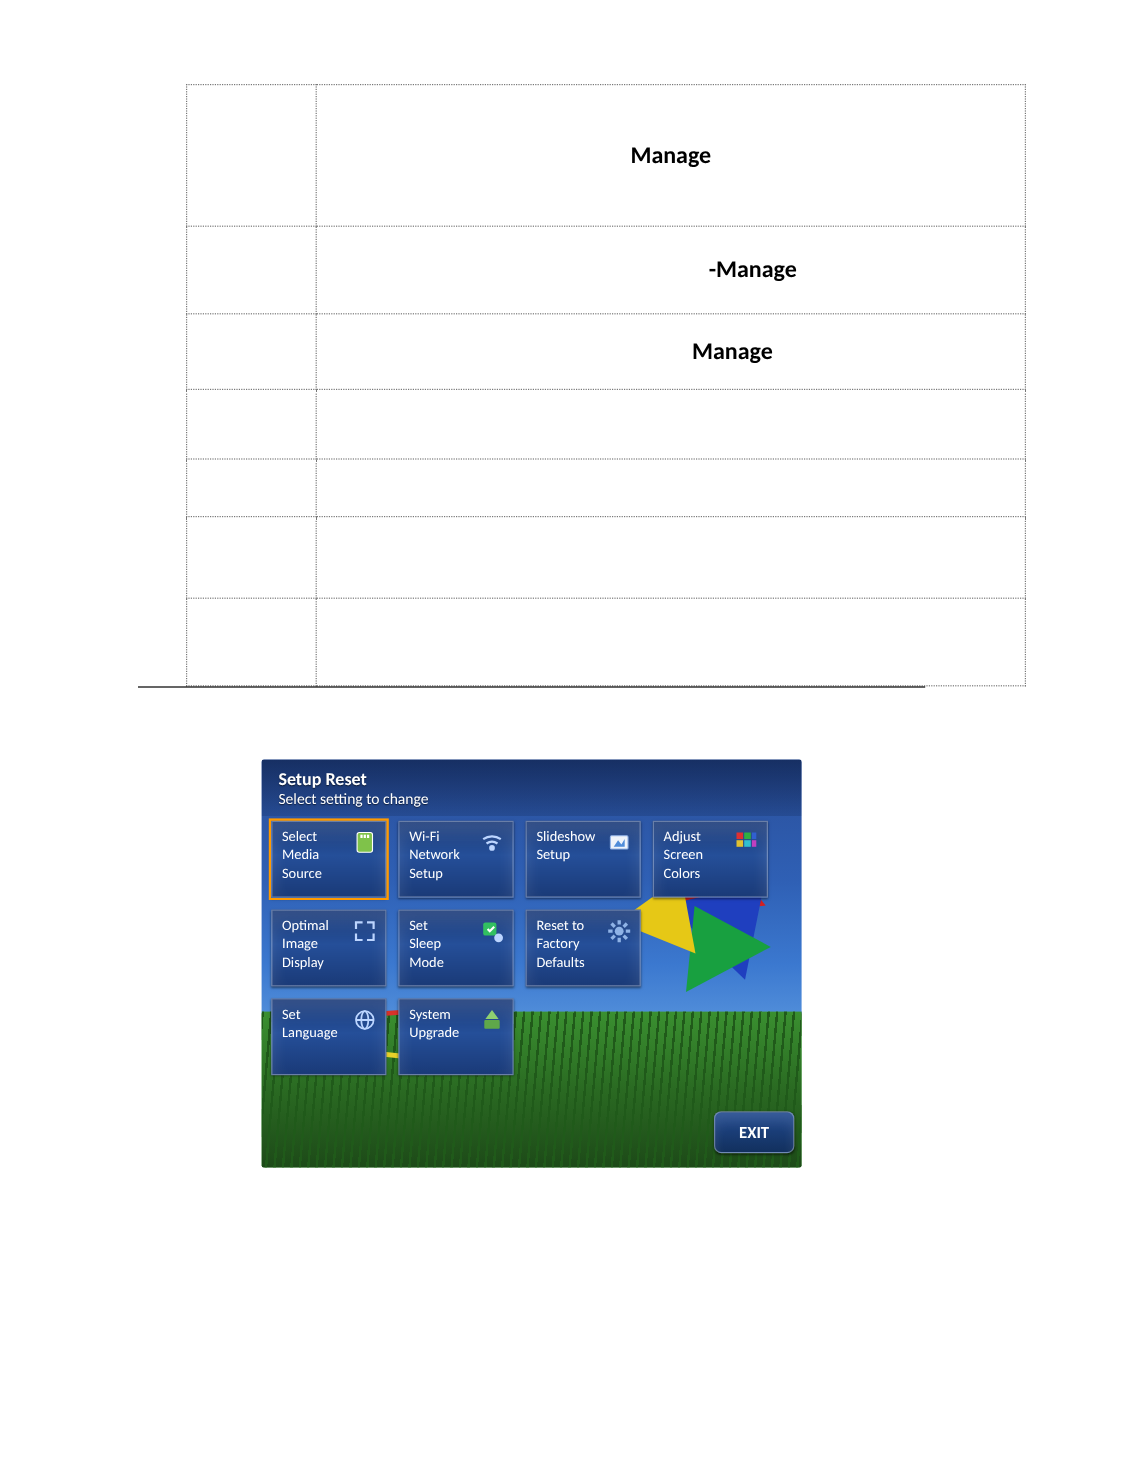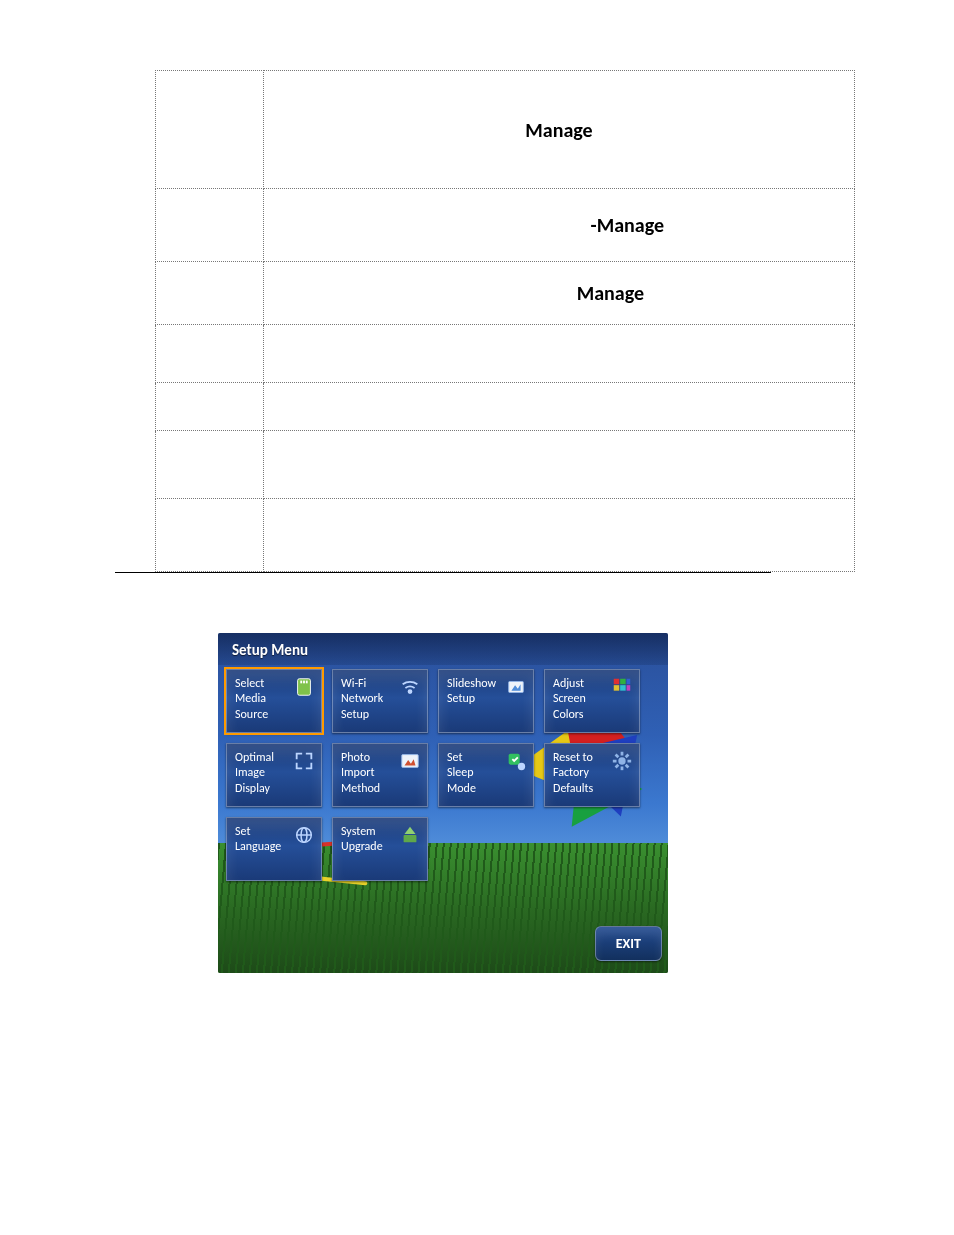--- a/index.html
+++ b/index.html
@@ -203,21 +203,22 @@
       <div class="tri t1"></div>
         <div class="tri t2"></div>
         <div class="tri t3"></div>
         <div class="tri t4"></div>
     </div>
     <div class="grass"></div>
     <div class="ribbon rb1"></div>
     <div class="ribbon rb2"></div>
 
     <div class="panel-head">
-      <div class="t1">Setup Menu</div>
+      <div class="t1">Setup Reset</div>
+      <div class="t2">Select setting to change</div>
     </div>
 
     <div class="tile-grid">
       <div class="tile-row">
         <div class="tile selected">
           <span class="ico">
             <svg class="ic-sd" viewBox="0 0 24 24">
                 <rect x="5" y="3" width="14" height="18" rx="2" fill="#7fc24a" stroke="#fff" stroke-width="1"></rect>
                 <rect x="8" y="5" width="2" height="3" fill="#fff"></rect>
                 <rect x="11" y="5" width="2" height="3" fill="#fff"></rect>
@@ -274,31 +275,20 @@
             <svg viewBox="0 0 24 24" fill="none" stroke="#bcd5ff" stroke-width="2">
                 <polyline points="4,10 4,4 10,4"></polyline>
                 <polyline points="14,4 20,4 20,10"></polyline>
                 <polyline points="20,14 20,20 14,20"></polyline>
                 <polyline points="10,20 4,20 4,14"></polyline>
               </svg>
           </span>
           <span class="line">Optimal</span>
           <span class="line">Image</span>
           <span class="line">Display</span>
-        </div>
-        <div class="tile">
-          <span class="ico">
-            <svg viewBox="0 0 24 24">
-                <rect x="3" y="5" width="18" height="14" rx="1" fill="#eef3fa" stroke="#92b3e6"></rect>
-                <polygon points="6,17 10,11 13,15 16,10 18,17" fill="#d05030"></polygon>
-              </svg>
-          </span>
-          <span class="line">Photo</span>
-          <span class="line">Import</span>
-          <span class="line">Method</span>
         </div>
         <div class="tile">
           <span class="ico">
             <svg viewBox="0 0 24 24">
                 <rect x="4" y="4" width="12" height="12" rx="2" fill="#32c060"></rect>
                 <path d="M8 10l2 2 4-4" stroke="#fff" stroke-width="2" fill="none"></path>
                 <circle cx="18" cy="18" r="4" fill="#bcd5ff"></circle>
               </svg>
           </span>
           <span class="line">Set</span>

